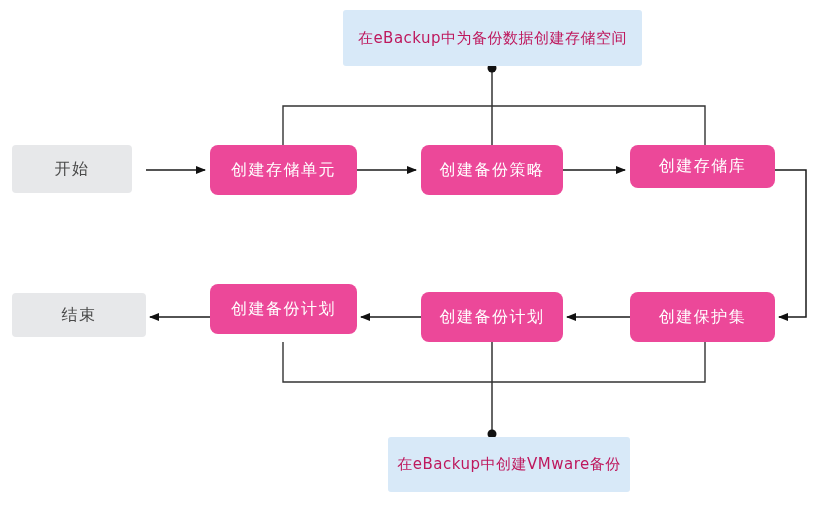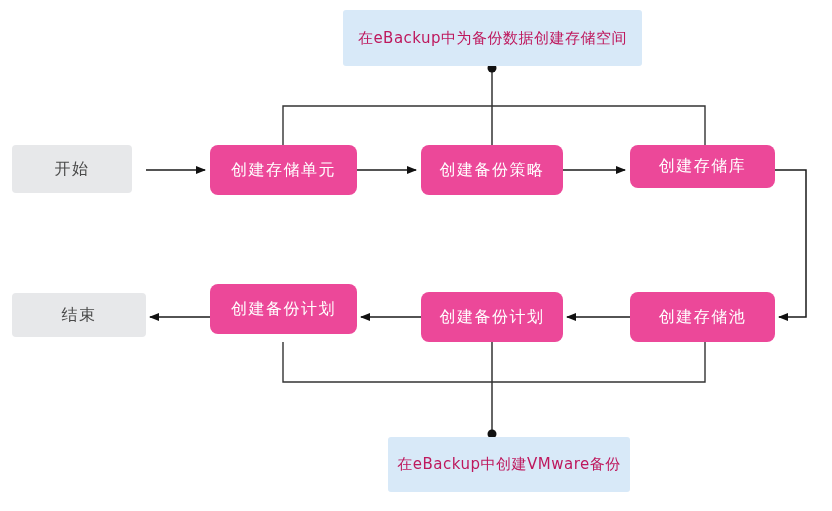--- a/index.html
+++ b/index.html
@@ -101,21 +101,21 @@
   <div class="annotation" id="ann-bottom">在eBackup中创建VMware备份</div>
 
   <div class="node gray" id="n-start">开始</div>
 
   <div class="node blue" id="n-unit">创建存储单元</div>
 
   <div class="node blue" id="n-pool">创建备份策略</div>
 
   <div class="node blue" id="n-repo">创建存储库</div>
 
-  <div class="node blue" id="n-pset">创建存储池</div>
+  <div class="node blue" id="n-pset">创建保护集</div>
 
   <div class="node blue" id="n-policy">创建备份计划</div>
 
   <div class="node blue" id="n-plan">创建备份计划</div>
 
   <div class="node gray" id="n-end">结束</div>
 
 </div>
 
 </body></html>

